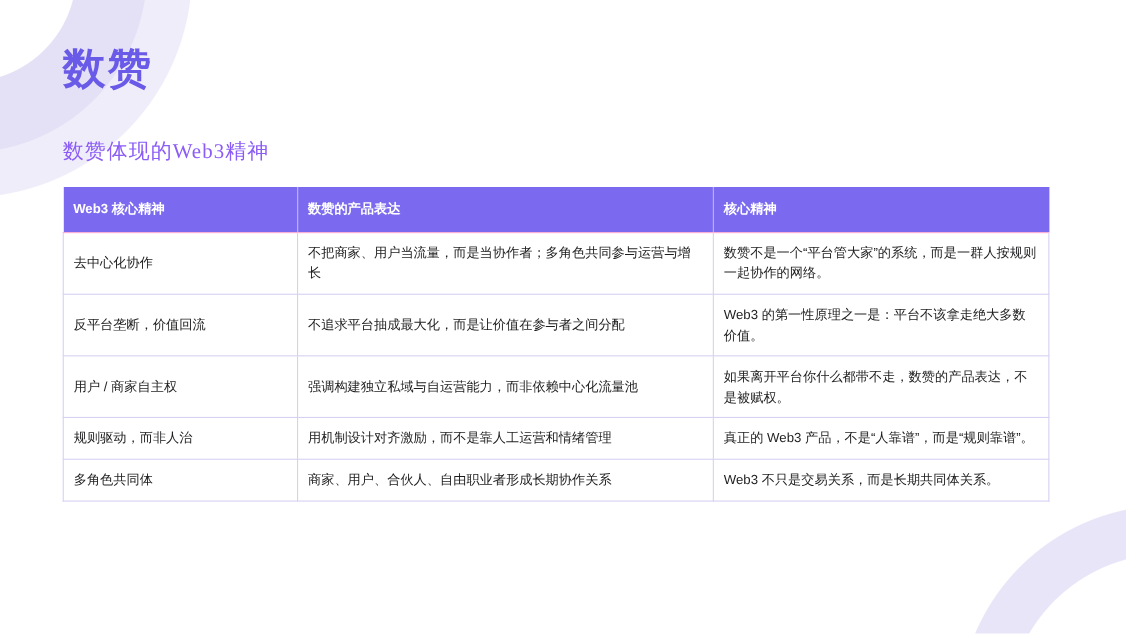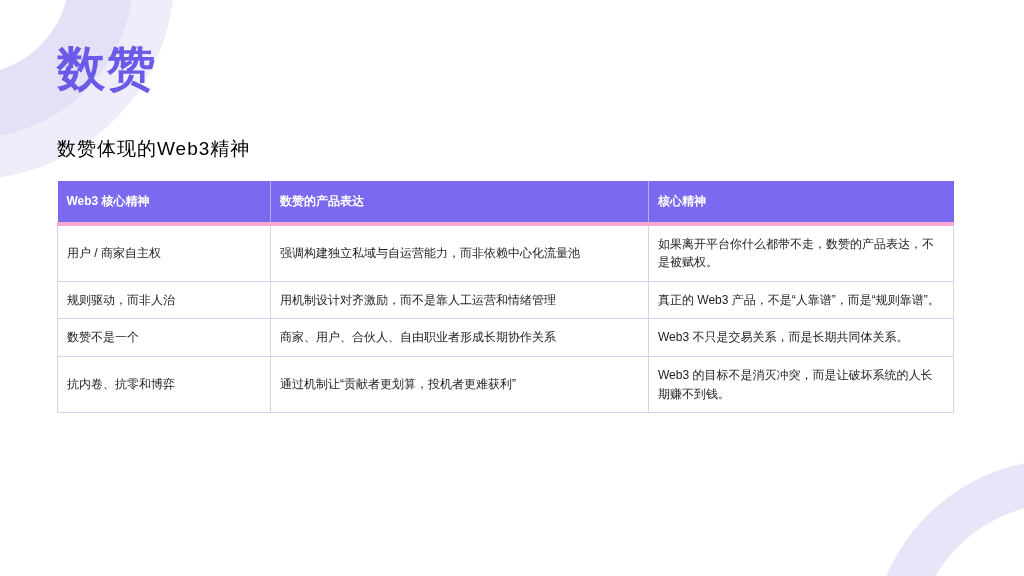--- a/index.html
+++ b/index.html
@@ -45,55 +45,56 @@
   }
 
   .content {
     position: relative;
     z-index: 1;
   }
 
   .page-title {
     margin: 0;
     padding: 40px 0 0 57px;
-    font-size: 48px;
+    font-size: 39px;
     line-height: 1.2;
     font-weight: bold;
     letter-spacing: 2px;
     color: #6a5ae8;
   }
 
   .page-subtitle {
     margin: 0;
     padding: 38px 0 0 57px;
     font-size: 19px;
     font-weight: normal;
     letter-spacing: 1px;
-    color: #000000;
+    color: #8b5cf6;
+    font-family: Liberation Serif, serif;
   }
 
   table.spirit-table {
     margin: 19px 0 0 57px;
     width: 896px;
     border-collapse: collapse;
     table-layout: fixed;
   }
   .spirit-table col.c1 { width: 213px; }
   .spirit-table col.c2 { width: 378px; }
   .spirit-table col.c3 { width: 305px; }
 
   .spirit-table thead th {
     background: #7b6aef;
     color: #ffffff;
     font-size: 12px;
     font-weight: bold;
     text-align: left;
     padding: 12px 9px;
     border-right: 1px solid rgba(255,255,255,0.45);
-    border-bottom: 4px solid #f9a8d4;
+    border-bottom: 1px solid #f9a8d4;
   }
   .spirit-table thead th:last-child {
     border-right: none;
   }
 
   .spirit-table tbody td {
     background: #ffffff;
     border: 1px solid #d6d1f3;
     font-size: 12px;
     color: #1d1d1f;
@@ -121,34 +122,39 @@
     </colgroup>
     <thead>
       <tr>
         <th>Web3 核心精神</th>
         <th>数赞的产品表达</th>
         <th>核心精神</th>
       </tr>
     </thead>
     <tbody>
       <tr>
+        <td>去中心化协作</td>
+        <td>不把商家、用户当流量，而是当协作者；多角色共同参与运营与增长</td>
+        <td>数赞不是一个“平台管大家”的系统，而是一群人按规则一起协作的网络。</td>
+      </tr>
+      <tr>
+        <td>反平台垄断，价值回流</td>
+        <td>不追求平台抽成最大化，而是让价值在参与者之间分配</td>
+        <td>Web3 的第一性原理之一是：平台不该拿走绝大多数价值。</td>
+      </tr>
+      <tr>
         <td>用户 / 商家自主权</td>
         <td>强调构建独立私域与自运营能力，而非依赖中心化流量池</td>
         <td>如果离开平台你什么都带不走，数赞的产品表达，不是被赋权。</td>
       </tr>
       <tr>
         <td>规则驱动，而非人治</td>
         <td>用机制设计对齐激励，而不是靠人工运营和情绪管理</td>
         <td>真正的 Web3 产品，不是“人靠谱”，而是“规则靠谱”。</td>
       </tr>
       <tr>
-        <td>数赞不是一个</td>
+        <td>多角色共同体</td>
         <td>商家、用户、合伙人、自由职业者形成长期协作关系</td>
         <td>Web3 不只是交易关系，而是长期共同体关系。</td>
-      </tr>
-      <tr>
-        <td>抗内卷、抗零和博弈</td>
-        <td>通过机制让“贡献者更划算，投机者更难获利”</td>
-        <td>Web3 的目标不是消灭冲突，而是让破坏系统的人长期赚不到钱。</td>
       </tr>
     </tbody>
   </table>
 </div>
 
 </body></html>

